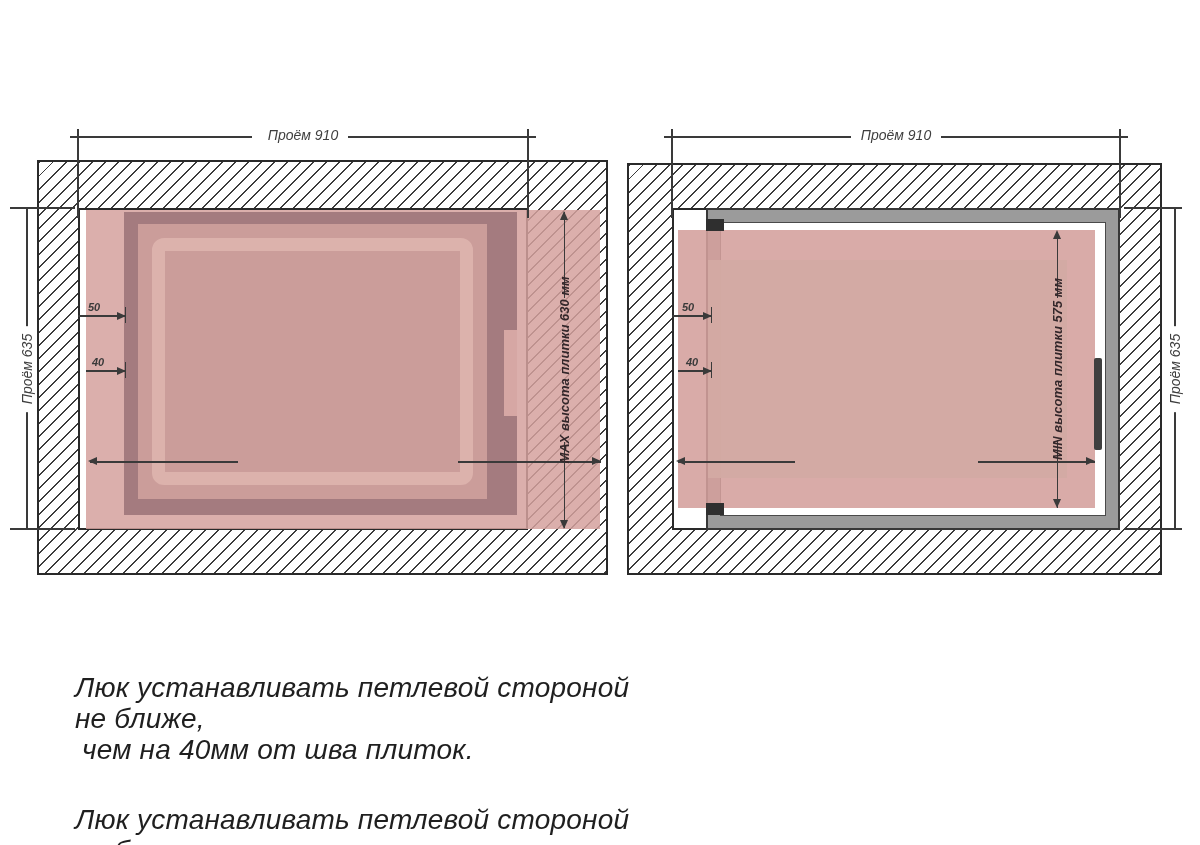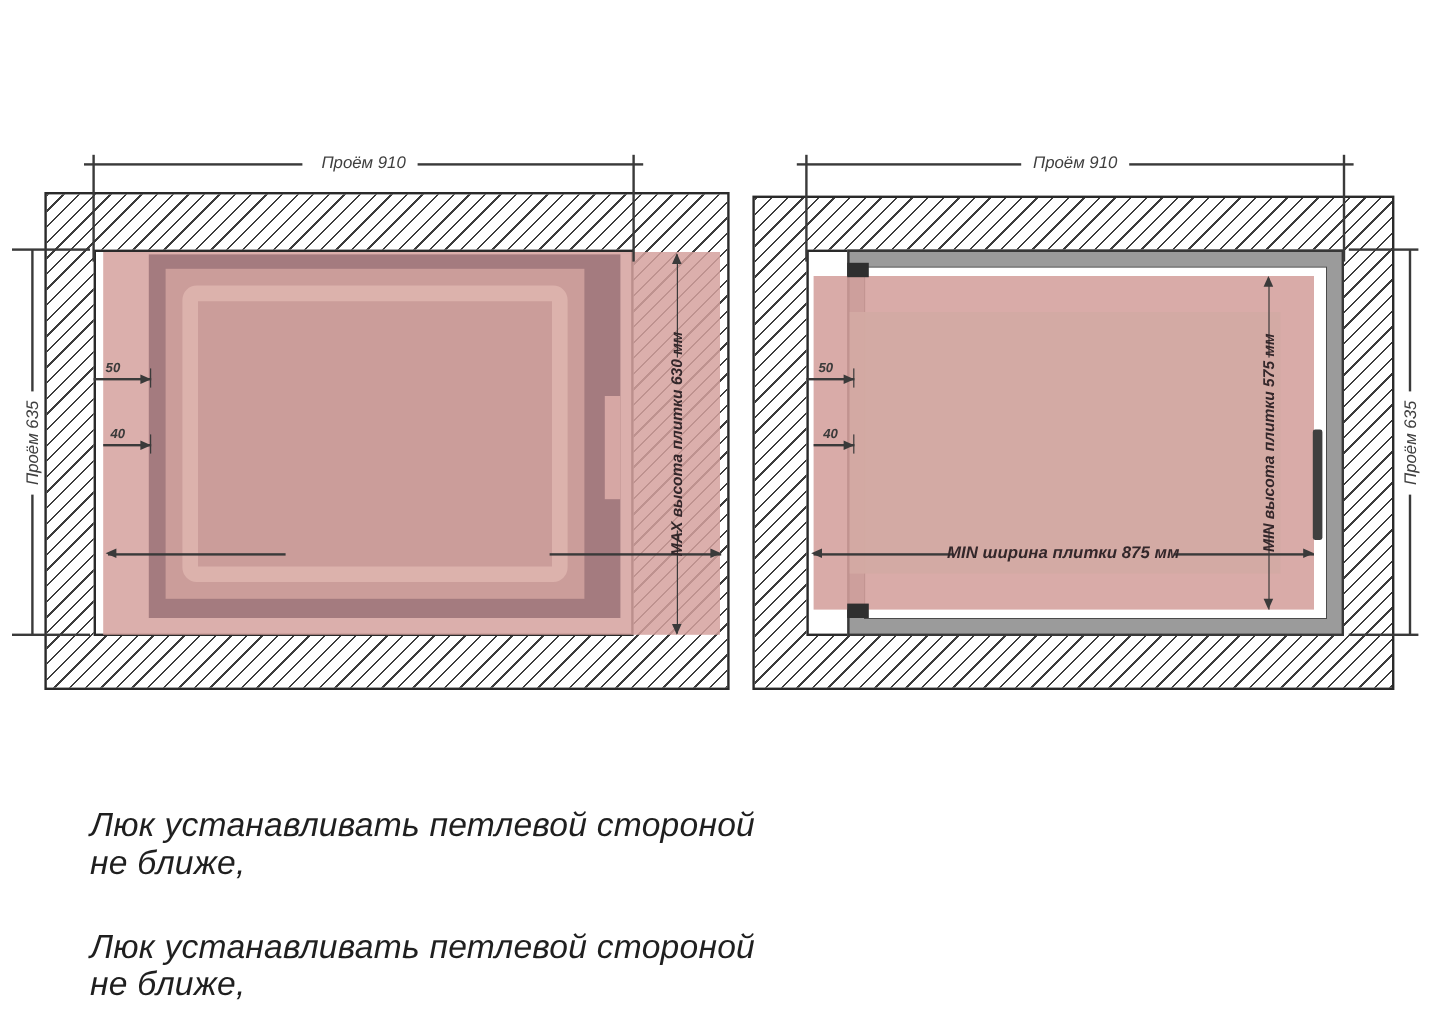--- a/index.html
+++ b/index.html
@@ -129,31 +129,31 @@
 
     <div class="abs small-dim" style="left:686px;top:356px;">40</div>
     <div class="abs dl-h" style="left:678px;top:370px;width:34px;"></div>
     <div class="abs arr arr-r" style="left:703px;top:366.5px;"></div>
     <div class="abs dl-v" style="left:710.5px;top:362px;height:16px;"></div>
 
     <div class="abs dl-h" style="left:678px;top:461px;width:117px;"></div>
     <div class="abs dl-h" style="left:978px;top:461px;width:117px;"></div>
     <div class="abs arr arr-l" style="left:676px;top:457px;"></div>
     <div class="abs arr arr-r" style="left:1086px;top:457px;"></div>
-    <div class="abs dim-label bold" style="left:711px;top:452px;width:350px;">MIN ширина плитки 875 мм</div>
 
     <div class="abs dl-v" style="left:1056.5px;top:232px;height:66px;"></div>
     <div class="abs dl-v" style="left:1056.5px;top:440px;height:68px;"></div>
     <div class="abs arr arr-u" style="left:1052.5px;top:230px;"></div>
     <div class="abs arr arr-d" style="left:1052.5px;top:499px;"></div>
     <div class="abs dim-label bold vlabel" style="left:1057px;top:369px;font-size:13px;">MIN высота плитки 575 мм</div>
   </div>
 
   <div class="abs notes" style="left:75px;top:672px;width:560px;">
     <div>
       <div>Люк устанавливать петлевой стороной не ближе,</div>
+      <div class="indent">чем на 40мм от шва плиток.</div>
     </div>
     <div style="margin-top:39px;">
       <div>Люк устанавливать петлевой стороной не ближе,</div>
     </div>
   </div>
 
 </div>
 
 </body></html>

